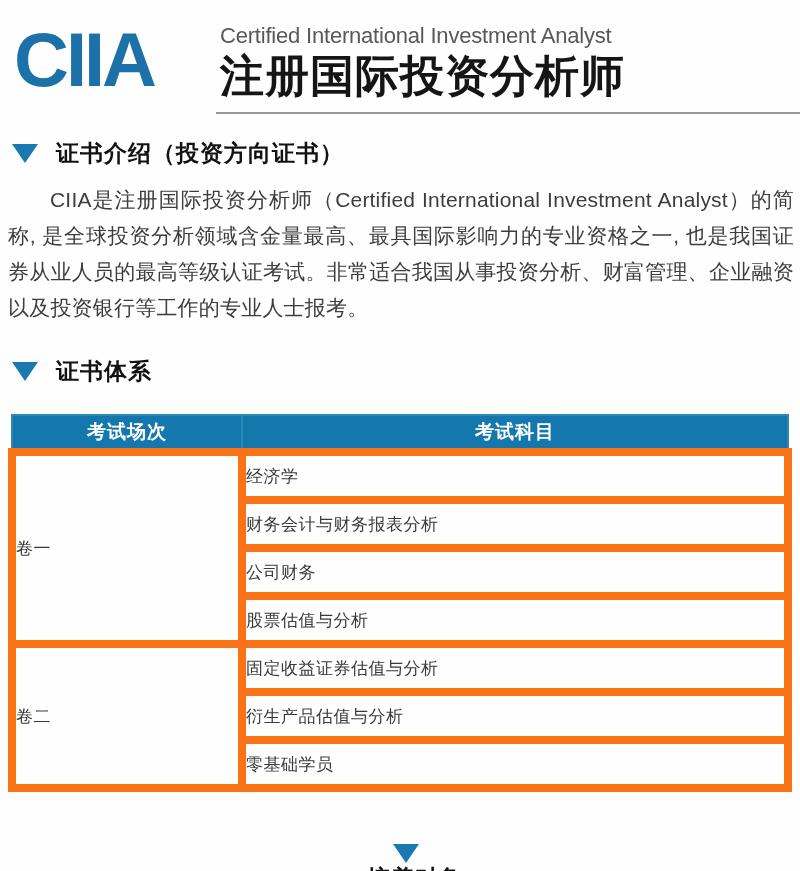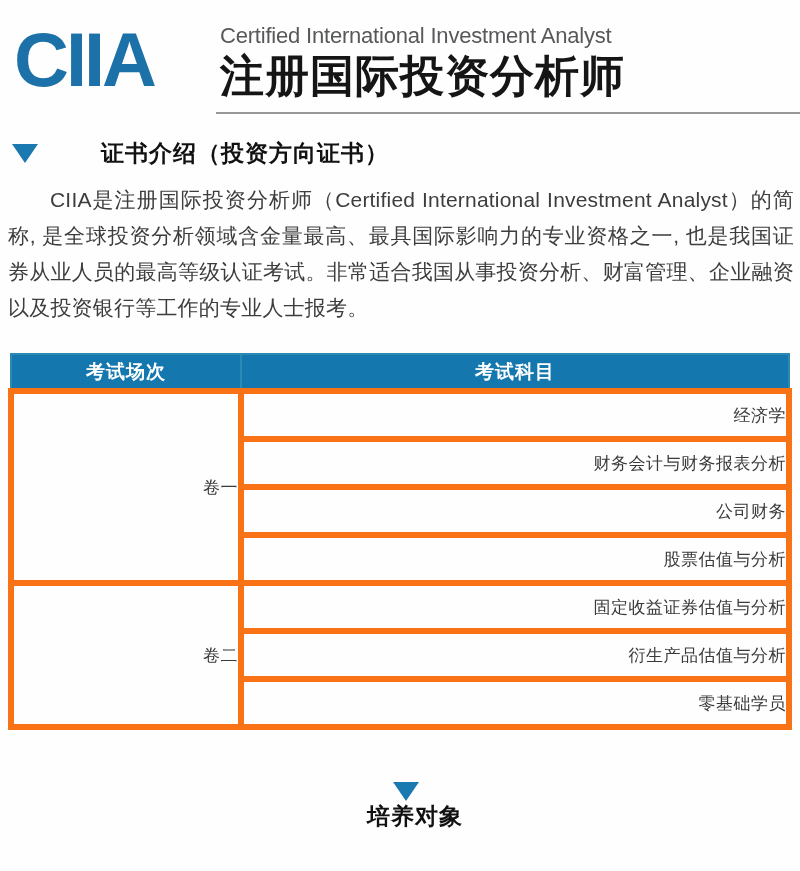--- a/index.html
+++ b/index.html
@@ -36,21 +36,21 @@
   .tri {
     width:0; height:0; flex:none;
     border-left:13px solid transparent;
     border-right:13px solid transparent;
     border-top:19px solid #1b79b2;
   }
   .sec-title {
     font-size:23px; font-weight:700; color:#111;
     letter-spacing:1px; margin-left:18px;
   }
-  .sec-head.intro   { margin-top:24px;gap:45px; }
+  .sec-head.intro   { margin-top:24px; }
   .sec-head.system  { margin-top:30px; }
   .sec-head.audience{ margin-top:52px;flex-direction:column; }
 
   
   .intro-para {
     margin:13px 6px 0 8px;
     font-size:21px; line-height:36px; color:#3d3d3d;
     text-indent:2em; text-align:justify; letter-spacing:0.2px;
   }
 
@@ -62,22 +62,22 @@
     table-layout:fixed;
     padding-left:44px;
   }
   .cert-table th {
     background:#1477ad; color:#ffffff;
     font-size:19px; font-weight:600; letter-spacing:1px;
     height:37px; border:2px solid #2b8ab2;
   }
   .cert-table th + th { border-left:2px solid #ffffff; }
   .cert-table td {
-    border:6px solid #f97316;
-    height:48px; text-align:right; vertical-align:middle;
+    border:8px solid #f97316;
+    height:48px; text-align:left; vertical-align:middle;
     font-size:17px; color:#3a3a3a; letter-spacing:0.5px;
     background:#fefefe;
   }
   .col-session { width:230px; }
   .cert-table { border-bottom:3px solid #2b8ab2; }
 
   
   .aud-list { margin:30px 0 0 46px; }
   .aud-item {
     display:flex; align-items:center;
@@ -104,20 +104,24 @@
       </div>
     </div>
   </div>
 
   <div class="sec-head intro">
     <span class="tri"></span>
     <span class="sec-title">证书介绍（投资方向证书）</span>
   </div>
   <p class="intro-para">CIIA是注册国际投资分析师（Certified International Investment Analyst）的简称, 是全球投资分析领域含金量最高、最具国际影响力的专业资格之一, 也是我国证券从业人员的最高等级认证考试。非常适合我国从事投资分析、财富管理、企业融资以及投资银行等工作的专业人士报考。</p>
 
+  <div class="sec-head system">
+    <span class="tri"></span>
+    <span class="sec-title">证书体系</span>
+  </div>
 
   <table class="cert-table">
     <colgroup>
         <col class="col-session">
         <col>
       </colgroup>
     <thead>
       <tr>
         <th>考试场次</th>
         <th>考试科目</th>

